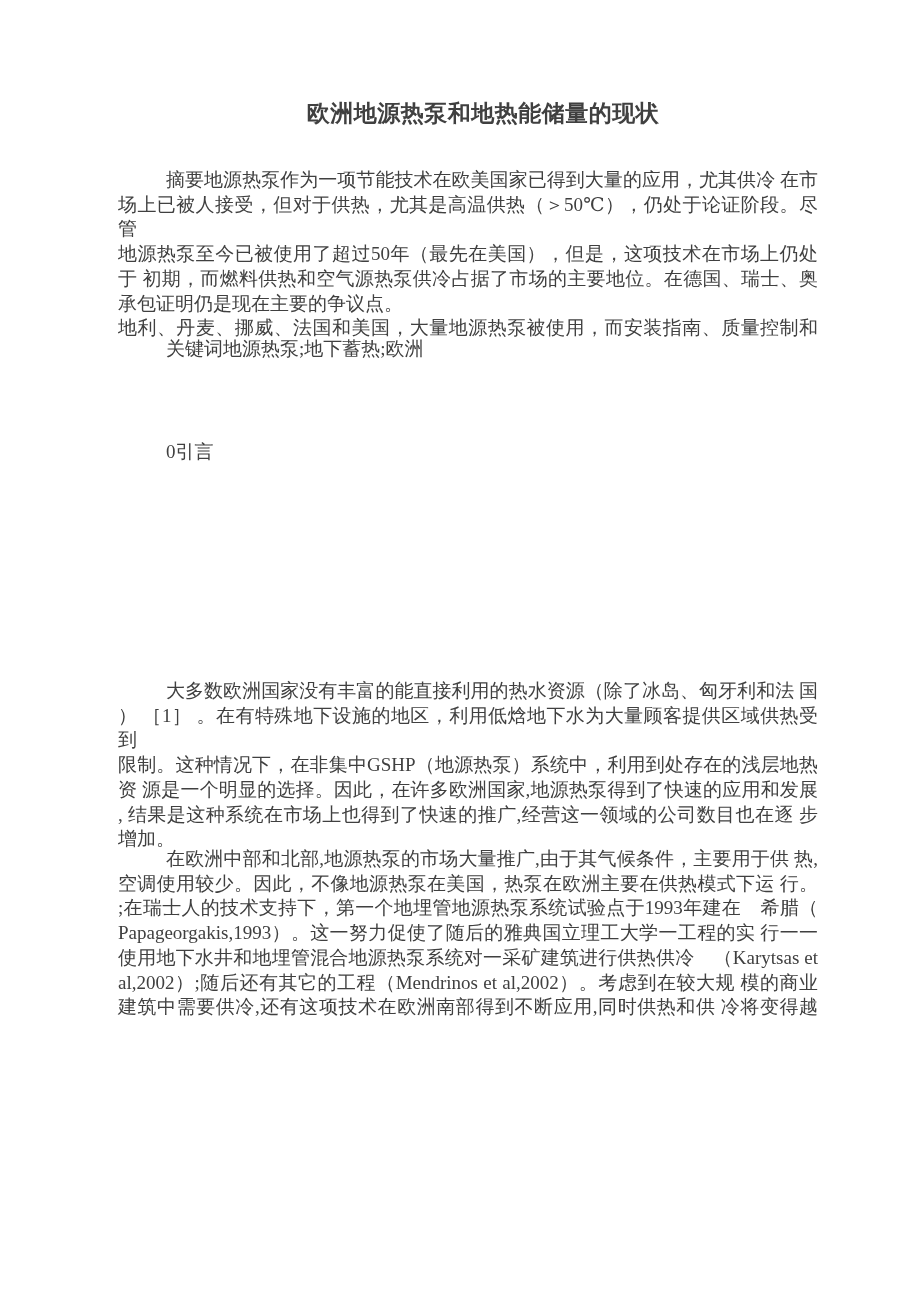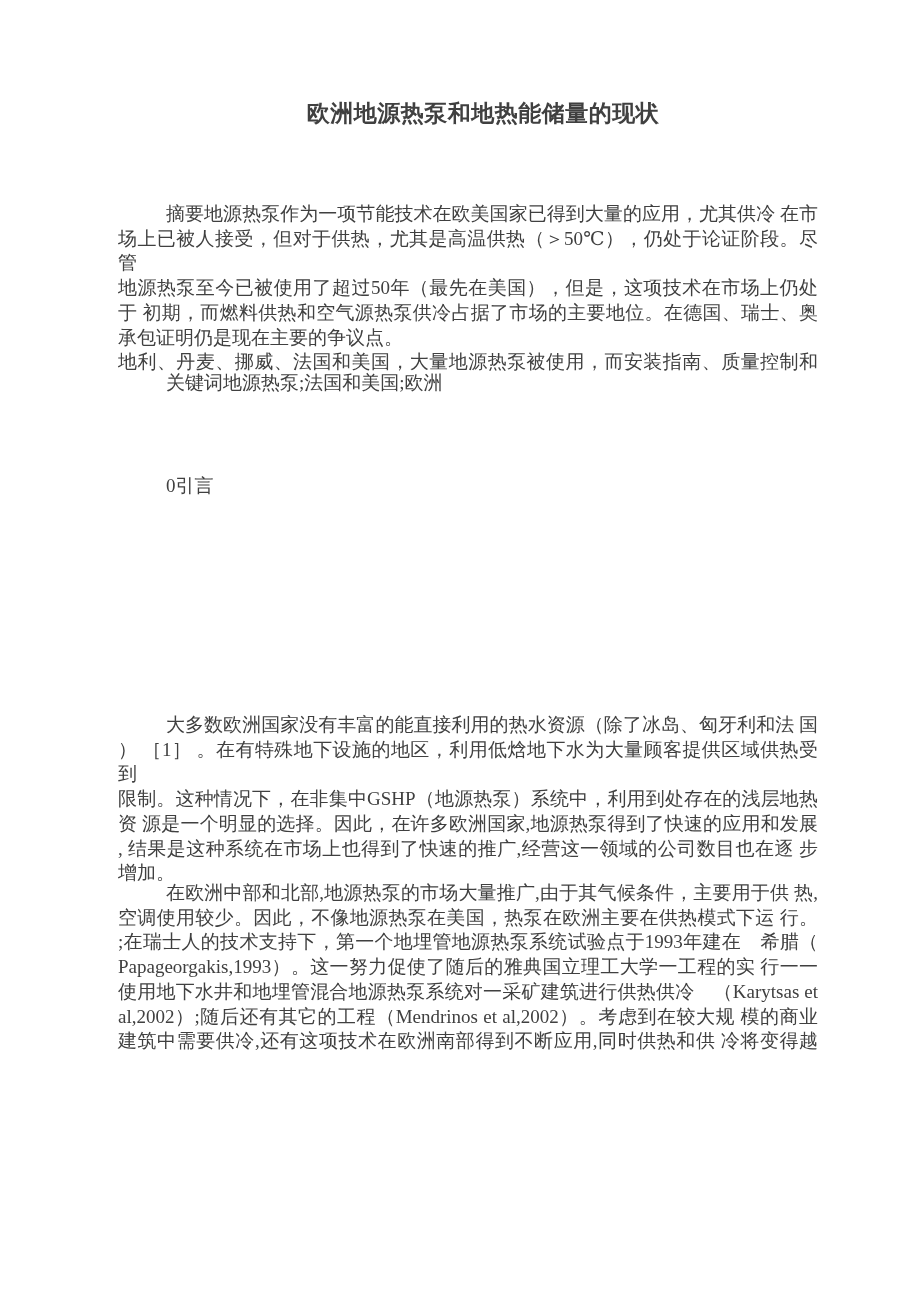--- a/index.html
+++ b/index.html
@@ -34,21 +34,20 @@
     font-size: 23px;
     line-height: 30px;
     font-weight: bold;
     text-align: center;
     letter-spacing: 0.5px;
   }
   .block {
     position: absolute;
     left: 0;
     width: 700px;
-    margin-top: 34px;
   }
   .block .line {
     font-size: 19px;
     line-height: 24.7px;
     text-align: justify;
     text-align-last: justify;
     white-space: pre-wrap;
   }
   .block .line.last {
     text-align: left;
@@ -76,21 +75,21 @@
     <div class="block abstract">
         <div class="line">摘要地源热泵作为一项节能技术在欧美国家已得到大量的应用，尤其供冷 在市</div>
         <div class="line">场上已被人接受，但对于供热，尤其是高温供热（＞50℃），仍处于论证阶段。尽管</div>
         <div class="line">地源热泵至今已被使用了超过50年（最先在美国），但是，这项技术在市场上仍处</div>
         <div class="line">于 初期，而燃料供热和空气源热泵供冷占据了市场的主要地位。在德国、瑞士、奥</div>
         <div class="line last">承包证明仍是现在主要的争议点。</div>
         <div class="line">地利、丹麦、挪威、法国和美国，大量地源热泵被使用，而安装指南、质量控制和</div>
       </div>
 
     <div class="block keywords">
-        <div class="line last">关键词地源热泵;法国和美国;欧洲</div>
+        <div class="line last">关键词地源热泵;地下蓄热;欧洲</div>
       </div>
 
     <div class="block intro-heading">
         <div class="line last">0引言</div>
       </div>
 
 
     <div class="block intro-p2">
         <div class="line">大多数欧洲国家没有丰富的能直接利用的热水资源（除了冰岛、匈牙利和法 国</div>
         <div class="line">） ［1］ 。在有特殊地下设施的地区，利用低焓地下水为大量顾客提供区域供热受到</div>

